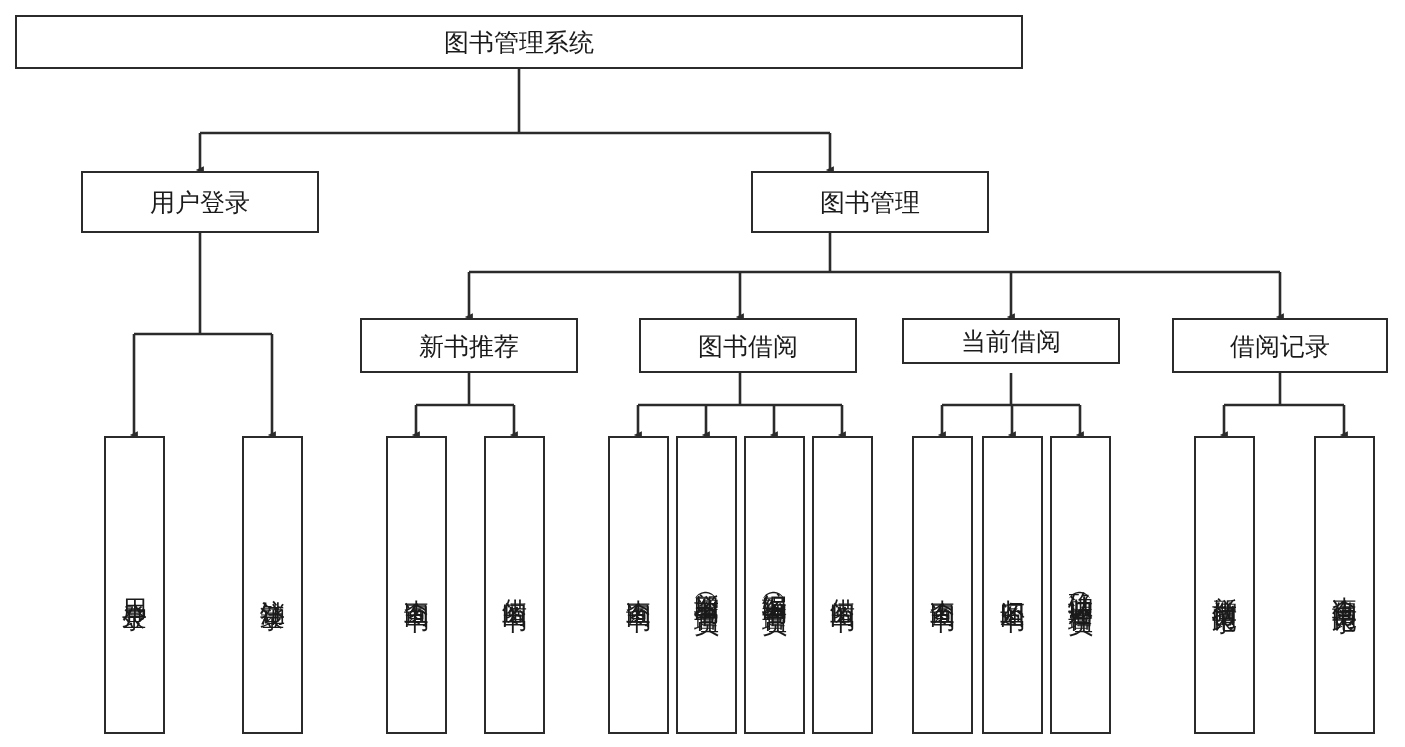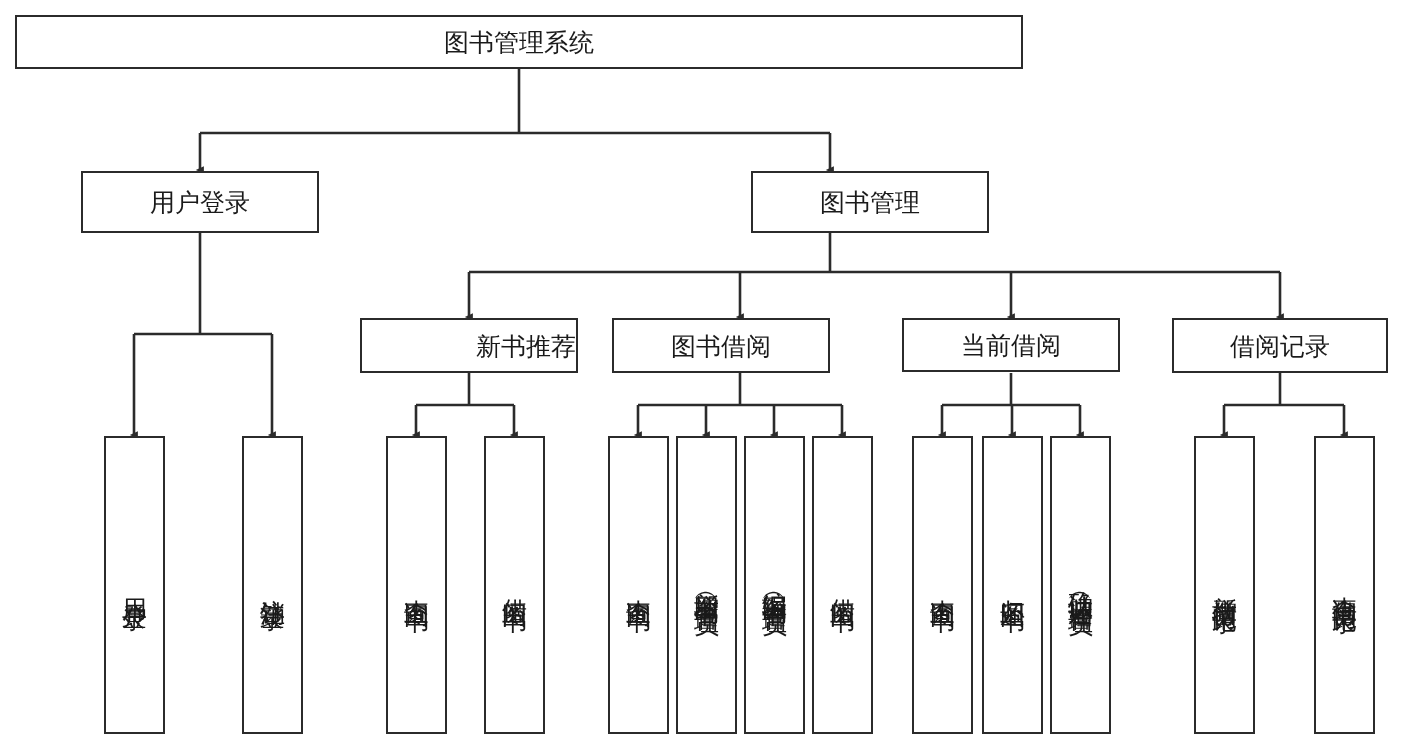--- a/index.html
+++ b/index.html
@@ -126,27 +126,27 @@
   <div id="node-layer">
       <div class="node horizontal" style="left: 15px; top: 15px; width: 1008px; height: 54px;">
         <span class="node-label">图书管理系统</span>
       </div>
       <div class="node horizontal" style="left: 81px; top: 171px; width: 238px; height: 62px;">
         <span class="node-label">用户登录</span>
       </div>
       <div class="node horizontal" style="left: 711px; top: 171px; width: 238px; height: 62px; margin-left: 40px;">
         <span class="node-label">图书管理</span>
       </div>
-      <div class="node horizontal" style="left: 360px; top: 318px; width: 218px; height: 55px; justify-content: flex-end;">
+      <div class="node horizontal" style="left: 360px; top: 318px; width: 218px; height: 55px;">
         <span class="node-label">新书推荐</span>
       </div>
-      <div class="node horizontal" style="left: 612px; top: 318px; width: 218px; height: 55px;">
+      <div class="node horizontal" style="left: 639px; top: 318px; width: 218px; height: 55px;">
         <span class="node-label">图书借阅</span>
       </div>
-      <div class="node horizontal" style="left: 902px; top: 318px; width: 218px; height: 54px;">
+      <div class="node horizontal" style="left: 902px; top: 318px; width: 218px; height: 46px;">
         <span class="node-label">当前借阅</span>
       </div>
       <div class="node horizontal" style="left: 1172px; top: 318px; width: 216px; height: 55px;">
         <span class="node-label">借阅记录</span>
       </div>
       <div class="node vertical" style="left: 104px; top: 436px; width: 61px; height: 298px;">
         <span class="node-label">用户登录</span>
       </div>
       <div class="node vertical" style="left: 242px; top: 436px; width: 61px; height: 298px;">
         <span class="node-label">注销登录</span>

